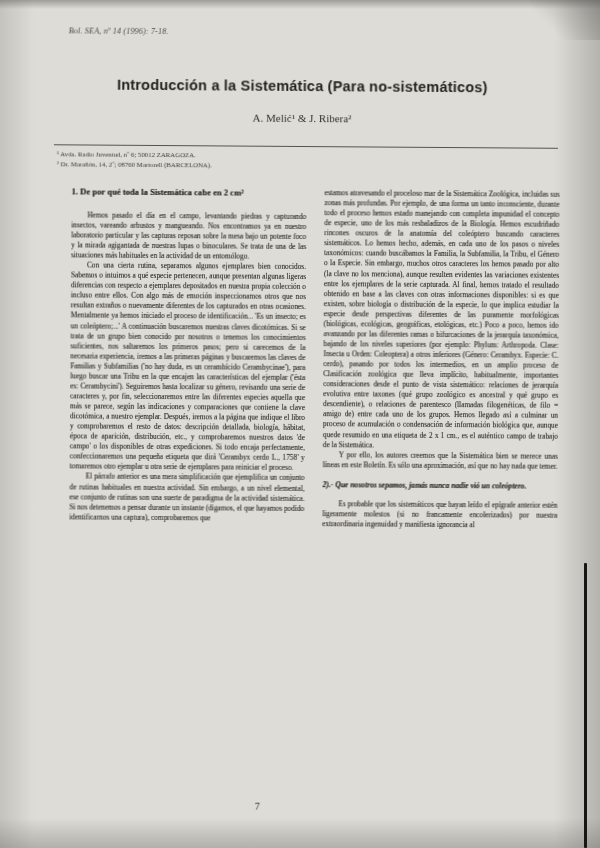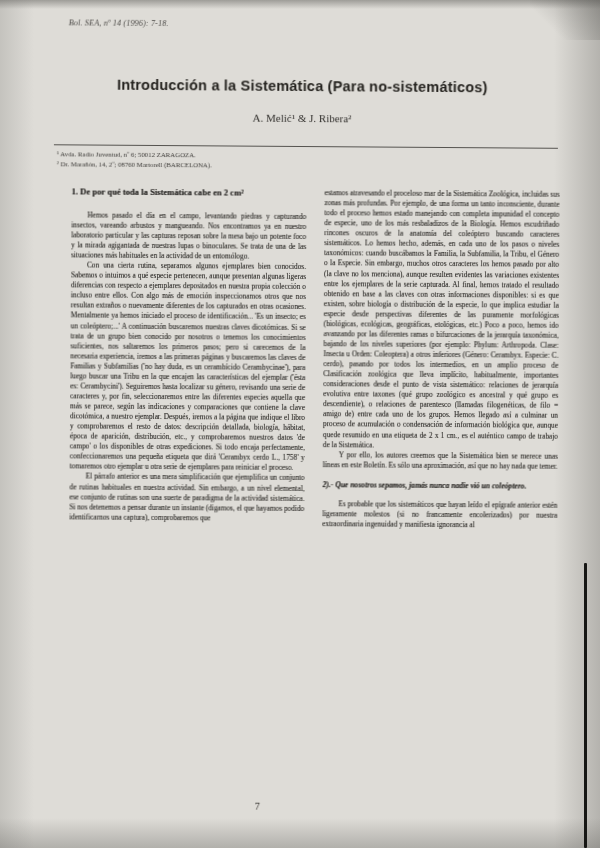--- a/index.html
+++ b/index.html
@@ -15,21 +15,21 @@
     position:relative;
     color:#33312e;
   }
   .tilt {
     position:absolute; inset:0;
     transform:rotate(.4deg);
     transform-origin:300px 420px;
     filter:blur(.2px);
   }
   .journal-header {
-    position:absolute; top:20px; left:54px;
+    position:absolute; top:28px; left:54px;
     font-style:italic; font-size:8px; color:#4a4845; letter-spacing:.2px;padding-left:12px;
   }
   .title {
     position:absolute; top:78px; left:40px; width:520px;
     text-align:center;
     font-family:"Liberation Sans","DejaVu Sans",sans-serif;
     font-weight:bold; font-size:14.5px; color:#262420; letter-spacing:.2px;
   }
   .authors {
     position:absolute; top:112px; left:40px; width:520px;

